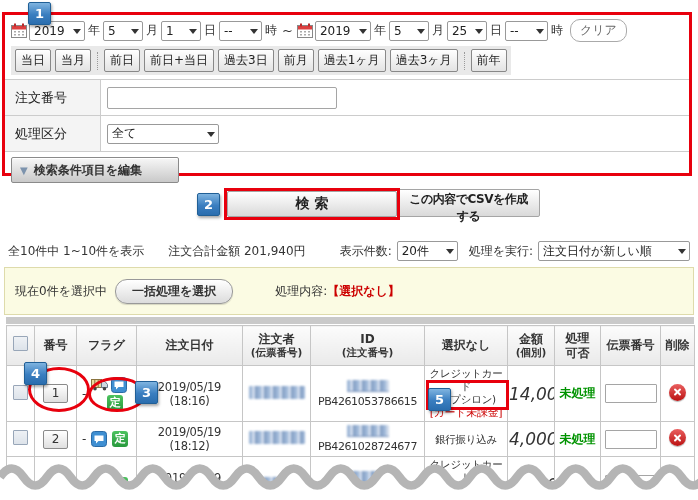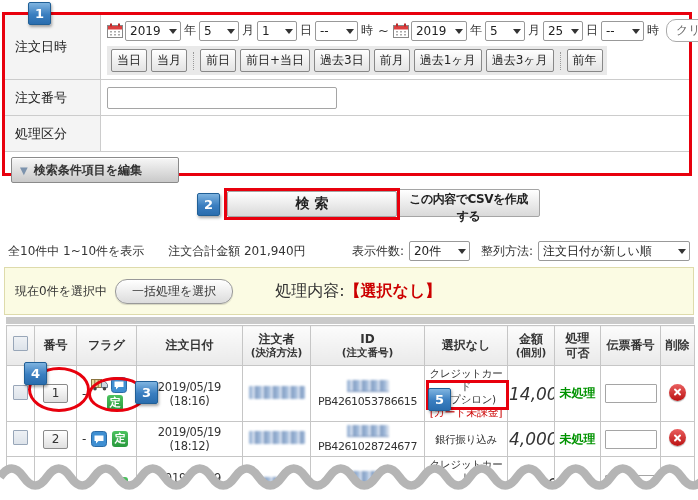--- a/index.html
+++ b/index.html
@@ -50,22 +50,22 @@
   
   .results{position:absolute;left:8px;top:241px;width:682px;display:flex;justify-content:space-between;align-items:center;}
   .results .lgrp span{margin-right:6px;font-size:12px;color:#333;}
   .results .total{margin-left:14px;}
   .results .rgrp{display:flex;align-items:center;gap:5px;font-size:12px;}
 
   
   .bulkbar{position:absolute;left:4px;top:267px;width:668px;height:46px;background:#fbfbe3;
            border:1px solid #dedbab;display:flex;align-items:center;padding:0 10px;gap:8px;}
   .pill{border:1px solid #999;border-radius:12px;background:linear-gradient(#ffffff,#dcdcdc);
-        padding:3px 16px;font-weight:normal;font-size:12px;color:#333;cursor:pointer;box-shadow:0 1px 1px rgba(0,0,0,.15);}
-  .plabel{margin-left:34px;font-size:16px;}
+        padding:3px 16px;font-weight:bold;font-size:12px;color:#333;cursor:pointer;box-shadow:0 1px 1px rgba(0,0,0,.15);}
+  .plabel{margin-left:34px;font-size:12px;}
   .redtxt{color:#cc0000;font-weight:bold;}
   .spacer{flex:1;}
   .orange-btn{border:1px solid #cf9000;border-radius:13px;padding:4px 17px;font-weight:bold;font-size:13px;color:#4a3a00;
               background:linear-gradient(#fff571 0%,#f8c912 55%,#f0b400 100%);box-shadow:0 1px 2px rgba(0,0,0,.25);cursor:pointer;}
 
   
   .scrollstrip{position:absolute;left:6px;top:317px;width:688px;height:7px;background:#c9c9c9;}
   table.grid{position:absolute;left:6px;top:325px;width:688px;border-collapse:collapse;table-layout:fixed;}
   table.grid th,table.grid td{border:1px solid #c6c6c6;text-align:center;vertical-align:middle;
                               padding:1px;overflow:hidden;background:#fff;}
@@ -106,21 +106,20 @@
 
   .wave{position:absolute;left:0;top:456px;width:698px;height:44px;z-index:12;pointer-events:none;}
 </style>
 </head>
 <body>
 
 <div class="page">
 
   <div class="form-panel">
     <div class="frow">
-      <div class="flabel">注文日時</div>
       <div class="fval">
         <div class="dateline">
           <span class="iconbox">
             <svg width="16" height="15" viewBox="0 0 16 15">
                 <rect x="0.5" y="2.5" width="15" height="12" fill="#fff" stroke="#888"></rect>
                 <rect x="1" y="3" width="14" height="3.5" fill="#dd4040"></rect>
                 <rect x="3" y="0.5" width="2" height="3" fill="#bb2a2a"></rect>
                 <rect x="11" y="0.5" width="2" height="3" fill="#bb2a2a"></rect>
                 <g fill="#aaa">
                   <rect x="3" y="8" width="2" height="1.5"></rect>
@@ -207,20 +206,26 @@
       </div>
     </div>
     <div class="frow" style="height:35px">
       <div class="flabel">注文番号</div>
       <div class="fval" style="justify-content:center">
         <input class="txt" value="" style="">
       </div>
     </div>
     <div class="frow" style="height:35px">
       <div class="flabel">処理区分</div>
+      <div class="fval" style="justify-content:center">
+        <span class="sel" style="width:112px">
+            <span class="selv">全て</span>
+            <span class="ar"></span>
+          </span>
+      </div>
     </div>
     <div class="editrow">
       <div class="edit-btn">
         <span class="arrow">▼</span>
         <span>検索条件項目を編集</span>
       </div>
     </div>
   </div>
   <div class="badge" style="left:28px;top:2px">1</div>
 
@@ -234,21 +239,21 @@
     <div class="lgrp">
       <span>全10件中 1~10件を表示</span>
       <span class="total">注文合計金額 201,940円</span>
     </div>
     <div class="rgrp">
       <span>表示件数:</span>
       <span class="sel" style="width:61px">
           <span class="selv">20件</span>
           <span class="ar"></span>
         </span>
-      <span style="margin-left:6px">整列方法:</span>
+      <span style="margin-left:6px">処理を実行:</span>
       <span class="sel" style="width:152px">
           <span class="selv">注文日付が新しい順</span>
           <span class="ar"></span>
         </span>
     </div>
   </div>
 
   <div class="bulkbar">
     <span>現在0件を選択中</span>
     <span class="pill">一括処理を選択</span>
@@ -275,21 +280,21 @@
         <col style="width:34px">
     </colgroup>
     <thead>
       <tr>
         <th><span class="chk"></span></th>
         <th><span>番号</span></th>
         <th><span>フラグ</span></th>
         <th><span>注文日付</span></th>
         <th>
             <div>注文者</div>
-            <div class="h2">(決済方法)</div>
+            <div class="h2">(伝票番号)</div>
           </th>
         <th>
             <div>ID</div>
             <div class="h2">(注文番号)</div>
           </th>
         <th><span>選択なし</span></th>
         <th>
             <div>金額</div>
             <div class="h2">(個別)</div>
           </th>

